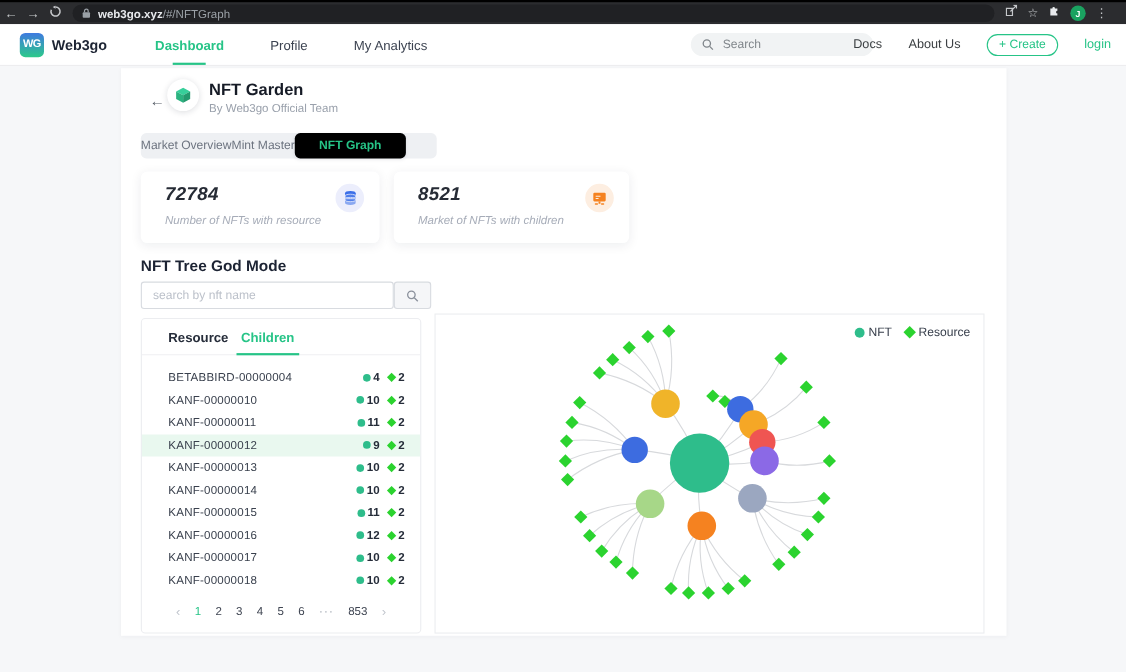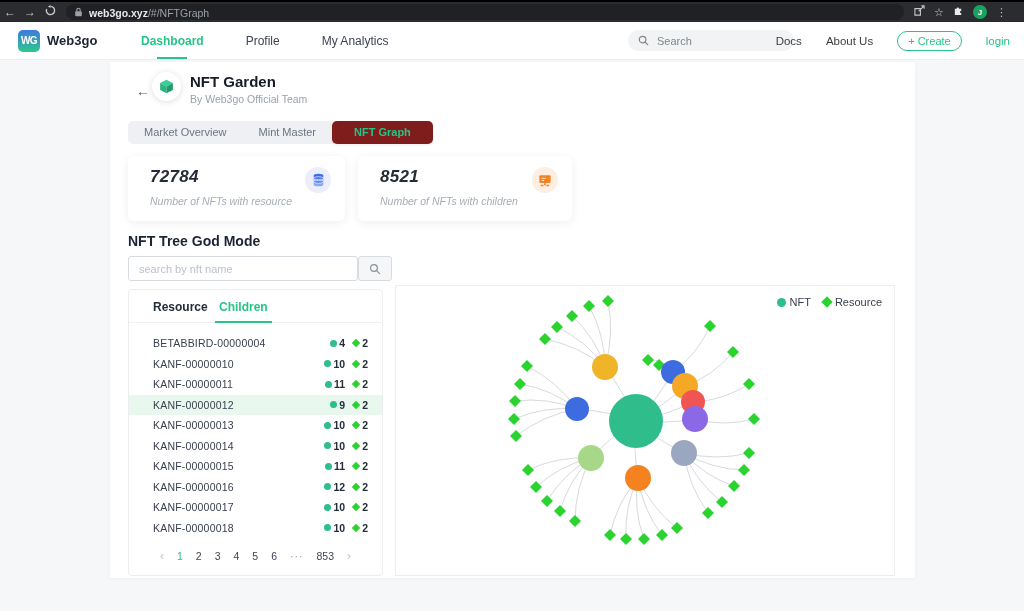--- a/index.html
+++ b/index.html
@@ -34,22 +34,22 @@
 
   
   .main-card { position:absolute; top:62px; left:110px; width:805px; height:516px; background:#fff; box-shadow:0 1px 4px rgba(20,30,50,.04); }
 
   .back-arrow { position:absolute; left:26px; top:21px; font-size:14px; color:#555c66; cursor:pointer; }
   .app-avatar { position:absolute; left:42px; top:10px; width:29px; height:29px; border-radius:50%; background:#fff; box-shadow:0 1px 6px rgba(20,30,50,.15); display:flex; align-items:center; justify-content:center; }
   .page-title { position:absolute; left:80px; top:11px; font-size:15px; font-weight:700; color:#161b26; }
   .page-subtitle { position:absolute; left:80px; top:31px; font-size:10.5px; color:#9aa1ac; }
 
   .tabs-bar { position:absolute; left:18px; top:59px; width:269px; height:23px; background:#eef0f3; border-radius:5px; display:flex; align-items:center; }
-  .tab { flex:0 0 auto; font-size:11px; color:#6d7480; padding:0 16px; height:23px; line-height:23px; cursor:pointer; }
-  .tab.active { background:#7f1d1d; color:#26c487; border-radius:5px; height:23px; box-shadow:0 1px 3px rgba(20,30,50,.08); font-weight:700; padding:0 22px; }
+  .tab { flex:0 0 auto; font-size:11px; color:#6d7480; padding:0 0; height:23px; line-height:23px; cursor:pointer; }
+  .tab.active { background:#000000; color:#26c487; border-radius:5px; height:23px; box-shadow:0 1px 3px rgba(20,30,50,.08); font-weight:700; padding:0 22px; }
 
   .stat-card { position:absolute; top:94px; height:65px; background:#fff; border-radius:6px; box-shadow:0 2px 10px rgba(20,30,50,.07);font-style:italic; }
   .stat-card.s0 { left:18px; width:217px; }
   .stat-card.s1 { left:248px; width:214px; }
   .stat-value { position:absolute; left:22px; top:11px; font-size:17px; font-weight:700; color:#262b35; letter-spacing:.3px; }
   .stat-label { position:absolute; left:22px; top:39px; font-size:10.5px; color:#a6acb8; }
   .stat-icon { position:absolute; right:14px; top:11px; width:26px; height:26px; border-radius:50%; display:flex; align-items:center; justify-content:center; }
 
   .section-title { position:absolute; left:18px; top:171px; font-size:14px; font-weight:700; color:#1c2333; }
   .nft-search-input { position:absolute; left:18px; top:194px; width:230px; height:25px; border:1px solid #d8dbe0; border-radius:3px; padding:0 10px; font-size:11px; color:#39404d; font-family:"Liberation Sans",sans-serif; outline:none; }
@@ -175,21 +175,21 @@
         <path d="M1.5 3 v3 a5.5 2.2 0 0 0 11 0 v-3" fill="#3b6fe8" opacity=".85"></path>
         <path d="M1.5 6.5 v3 a5.5 2.2 0 0 0 11 0 v-3" fill="#3b6fe8" opacity=".7"></path>
         <path d="M1.5 10 v3 a5.5 2.2 0 0 0 11 0 v-3" fill="#3b6fe8" opacity=".55"></path>
         <ellipse cx="7" cy="6.3" rx="5.5" ry="2.2" fill="none" stroke="#eceefc" stroke-width=".8"></ellipse>
         <ellipse cx="7" cy="9.6" rx="5.5" ry="2.2" fill="none" stroke="#eceefc" stroke-width=".8"></ellipse>
       </svg>
     </div>
   </div>
   <div class="stat-card s1">
     <div class="stat-value">8521</div>
-    <div class="stat-label">Number of NFTs with children</div>
+    <div class="stat-label">Market of NFTs with children</div>
     <div class="stat-icon" style="background:#fdeee1;">
       <svg width="14" height="13" viewBox="0 0 16 15">
         <rect x="1.5" y="1.5" width="13" height="9" rx="1.2" fill="#f58220"></rect>
         <line x1="4" y1="5" x2="9" y2="5" stroke="#fdeee1" stroke-width="1.1"></line>
         <line x1="4" y1="7.5" x2="7" y2="7.5" stroke="#fdeee1" stroke-width="1.1"></line>
         <rect x="7" y="10.5" width="2" height="2.5" fill="#f58220"></rect>
         <rect x="3" y="12.5" width="3.5" height="1.6" rx=".8" fill="#f58220"></rect>
         <rect x="9.5" y="12.5" width="3.5" height="1.6" rx=".8" fill="#f58220"></rect>
       </svg>
     </div>

